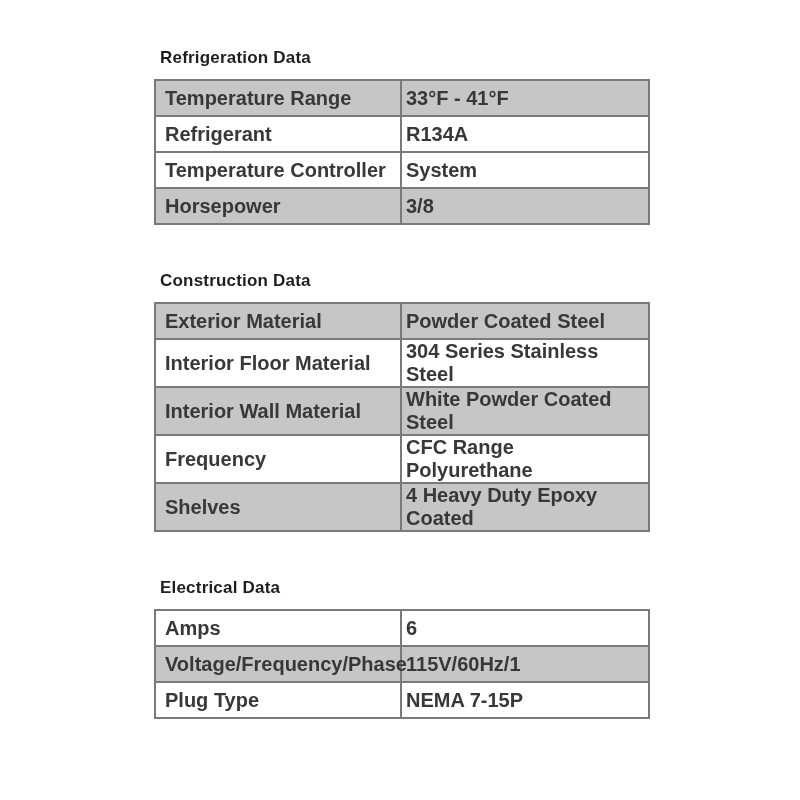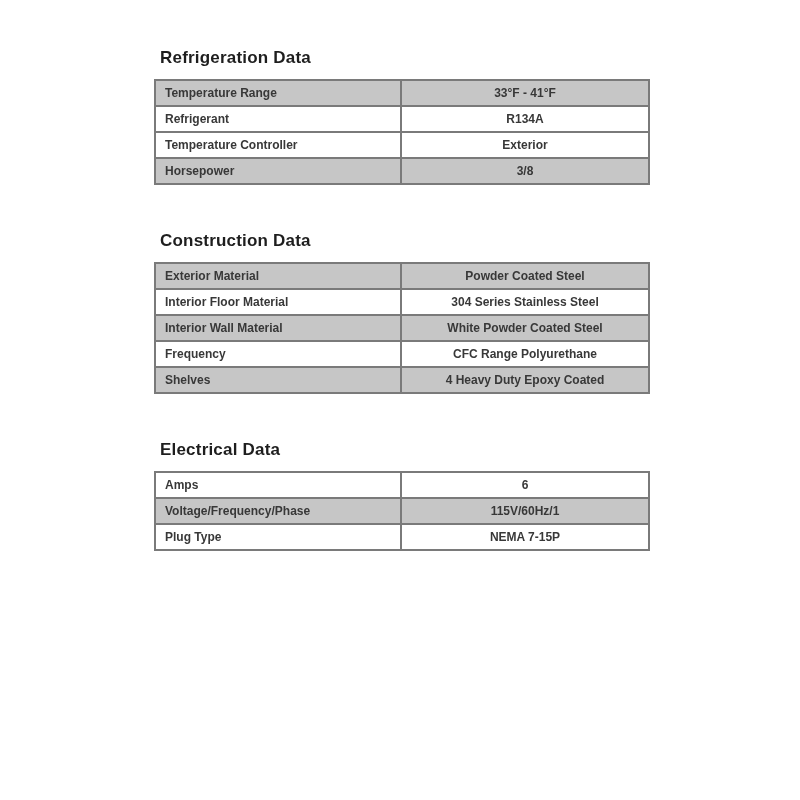--- a/index.html
+++ b/index.html
@@ -32,35 +32,34 @@
     color: var(--heading, #1e1e1e);
   }
 
   table.spec-table {
     border-collapse: collapse;
     table-layout: fixed;
     width: 496px;
   }
   table.spec-table td {
     border: 2px solid var(--border, #7a7a7a);
-    height: 26px;
-    font-size: 12px;
+    height: 36px;
+    font-size: 20px;
     font-weight: bold;
     color: var(--text, #383838);
     background: var(--row-white, #ffffff);
     vertical-align: middle;
   }
   td.row-label {
     width: 246px;
     padding: 0 4px 0 9px;
     text-align: left;
   }
   td.row-value {
     padding: 0 4px;
-    text-align: center;
   }
   tr.shaded td { background: var(--row-gray, #c6c6c6); }
 </style>
 </head>
 <body>
 
 <main class="sheet">
   <section class="section">
     <h2 class="section-title">Refrigeration Data</h2>
     <table class="spec-table">
@@ -71,21 +70,21 @@
   </tr>
 
   <tr>
     <td class="row-label">Refrigerant</td>
     <td class="row-value">R134A</td>
   </tr>
 
 
   <tr>
     <td class="row-label">Temperature Controller</td>
-    <td class="row-value">Exterior</td>
+    <td class="row-value">System</td>
   </tr>
 
   <tr class="shaded">
     <td class="row-label">Horsepower</td>
     <td class="row-value">3/8</td>
   </tr>
 </tbody>
     </table>
   </section>
 

